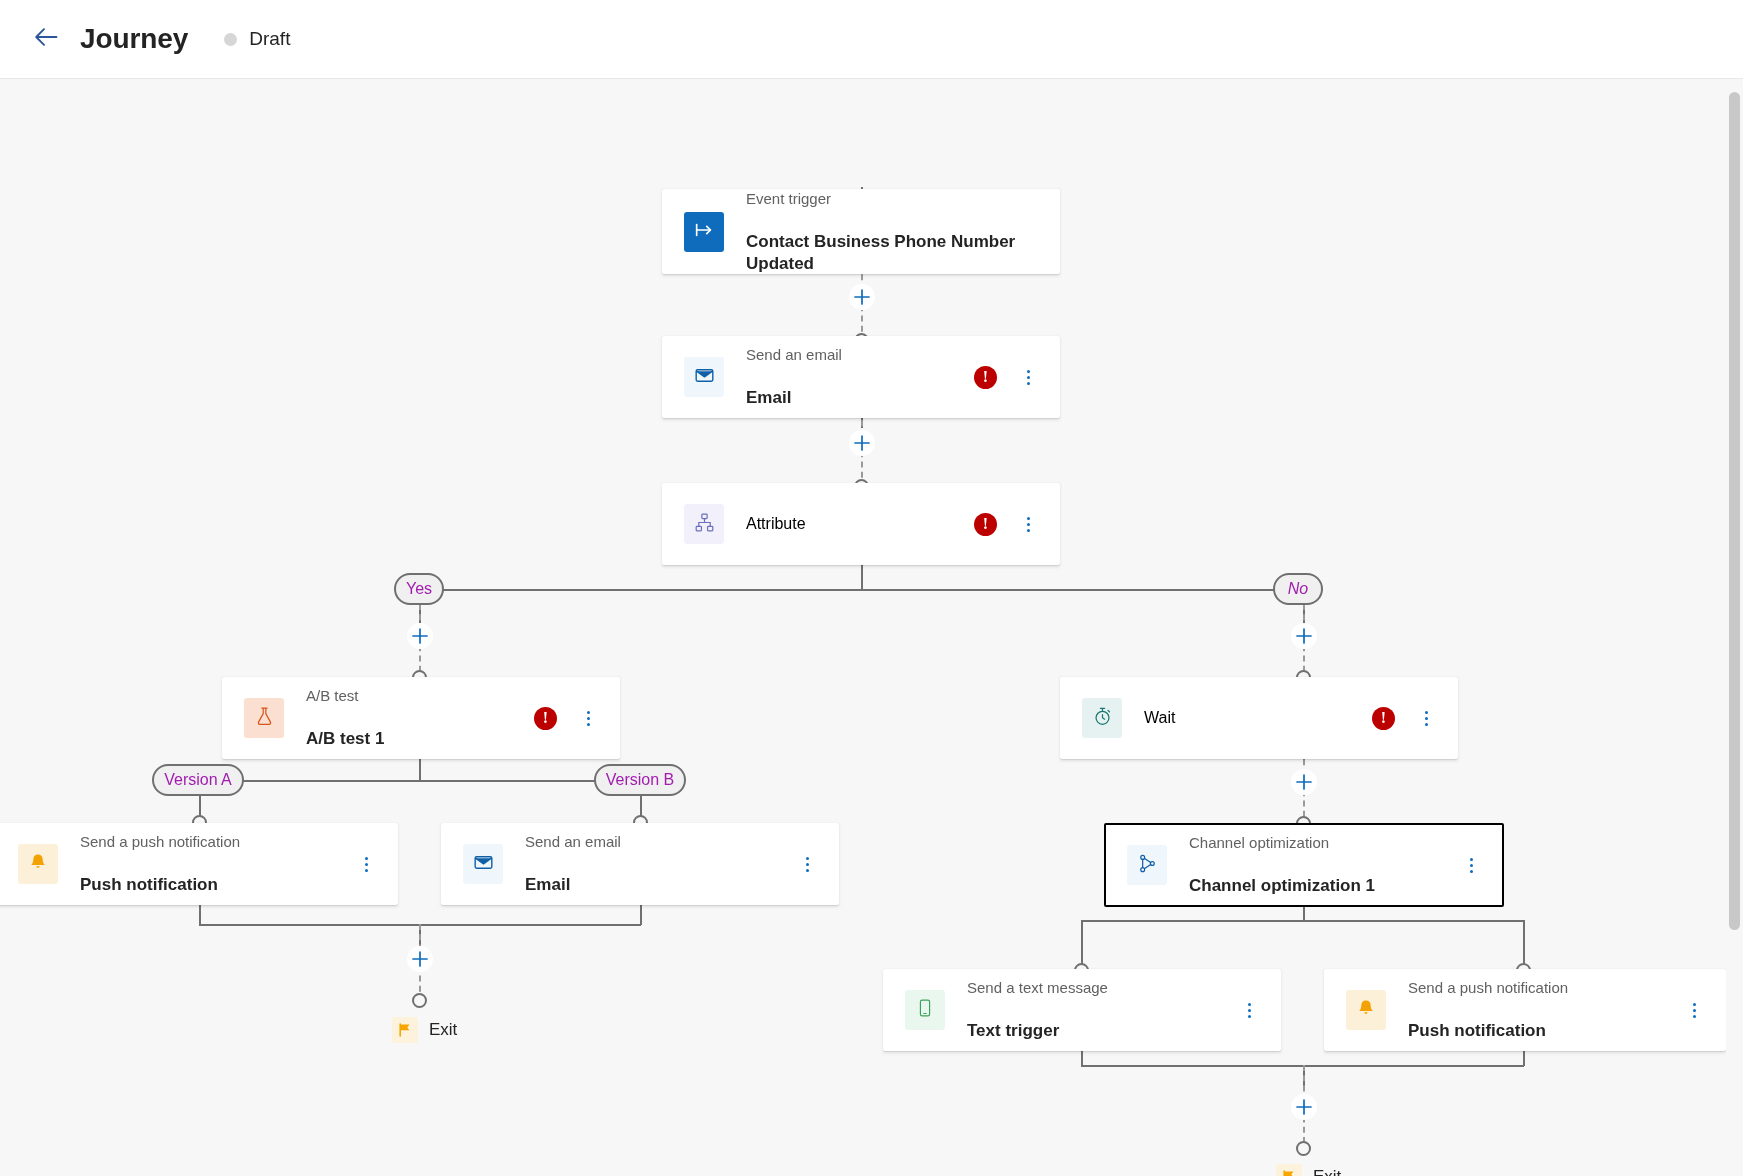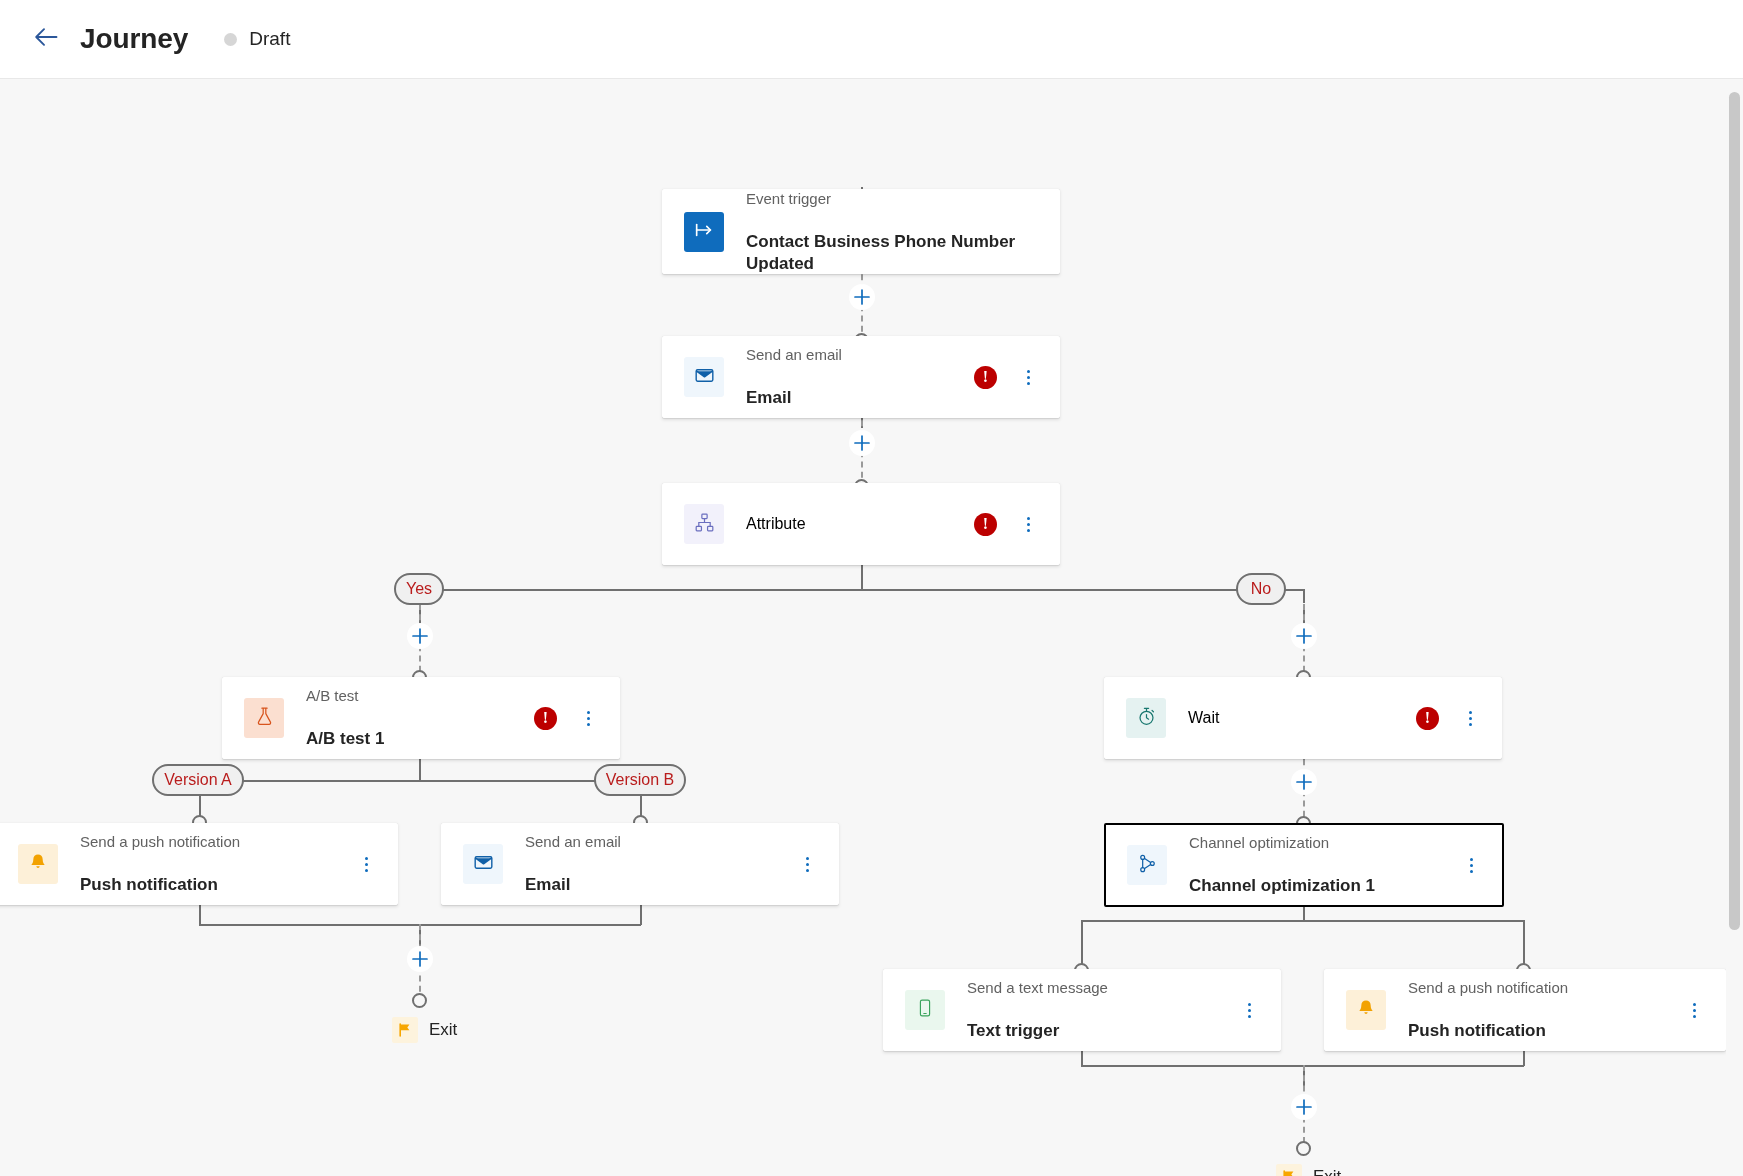--- a/index.html
+++ b/index.html
@@ -109,21 +109,21 @@
   }
   .kebab i { width: 3px; height: 3px; background: #0f6cbd; border-radius: 50%; display: block; }
 
   
   .pill {
     position: absolute;
     background: #f0f0f0;
     border: 2px solid #707070;
     border-radius: 22px;
     display: flex; align-items: center; justify-content: center;
-    font-size: 16px; color: #b91c1c;
+    font-size: 16px; color: #a21caf;
     cursor: pointer;
     z-index: 4;
   }
 
   
   .exit {
     position: absolute; display: flex; align-items: center;
   }
   .exit-icon {
     width: 26px; height: 26px; background: #fdf3dd;
@@ -345,21 +345,21 @@
             <i></i>
             <i></i>
             <i></i>
           </div>
     </div>
   </div>
 
   <div class="pill" style="left:394px; top:494px; width:50px; height:32px;">
     <span>Yes</span>
   </div>
-  <div class="pill" style="left:1236px; top:494px; width:50px; height:32px;">
+  <div class="pill" style="left:1273px; top:494px; width:50px; height:32px;font-style:italic;">
     <span>No</span>
   </div>
 
   <div class="node" style="left:222px; top:598px; width:398px; height:82px;">
     <div class="node-icon" style="background:#fbdfd0;">
       <span>
         <svg width="21" height="21" viewBox="0 0 24 24" fill="none">
           <path d="M9 2.5h6M10.5 2.5v6.2L5.2 18.4c-.6 1.1.2 2.6 1.5 2.6h10.6c1.3 0 2.1-1.5 1.5-2.6L13.5 8.7V2.5" stroke="#d8541d" stroke-width="1.4" stroke-linecap="round" stroke-linejoin="round"></path>
         </svg>
       </span>
@@ -371,21 +371,21 @@
     <div class="node-right">
       <div class="err-badge">!</div>
       <div class="kebab">
             <i></i>
             <i></i>
             <i></i>
           </div>
     </div>
   </div>
 
-  <div class="node" style="left:1104px; top:598px; width:398px; height:82px;">
+  <div class="node" style="left:1060px; top:598px; width:398px; height:82px;">
     <div class="node-icon" style="background:#e5f2f1;">
       <span>
         <svg width="21" height="21" viewBox="0 0 24 24" fill="none">
           <circle cx="12" cy="13.5" r="7.4" stroke="#18776f" stroke-width="1.4"></circle>
           <path d="M12 9.8v3.7l2.4 1.6" stroke="#18776f" stroke-width="1.4" stroke-linecap="round" stroke-linejoin="round"></path>
           <path d="M9.6 2.6h4.8M12 2.6v3.5M18.3 5l1.6 1.6" stroke="#18776f" stroke-width="1.4" stroke-linecap="round"></path>
         </svg>
       </span>
     </div>
     <div class="node-texts">

